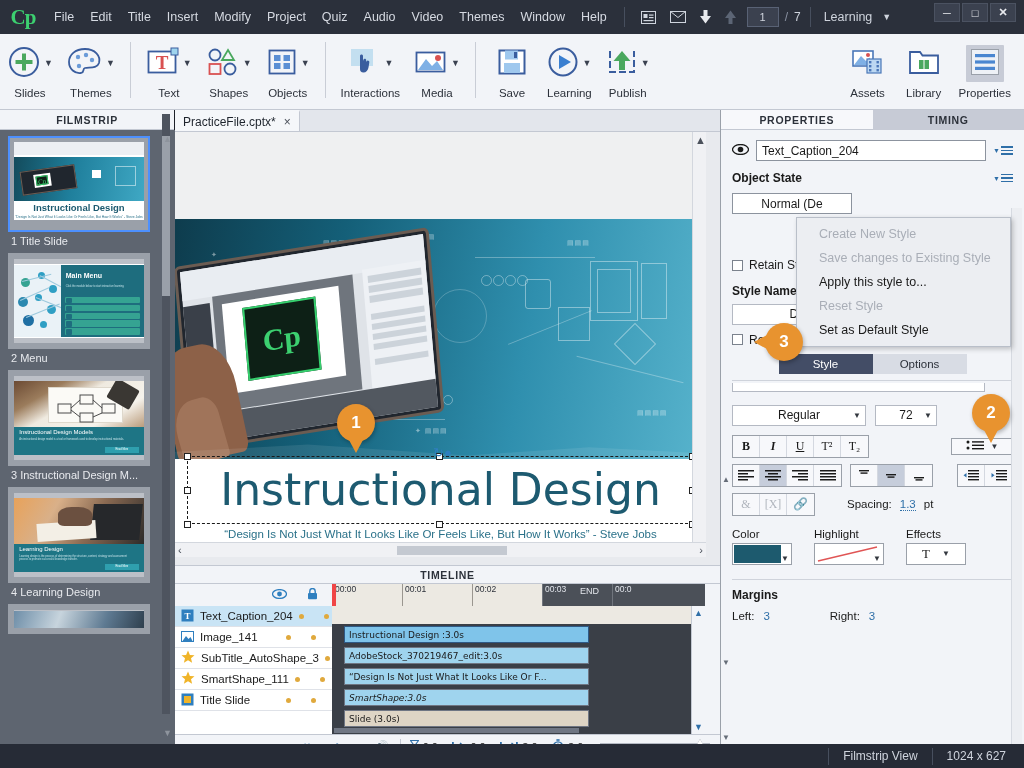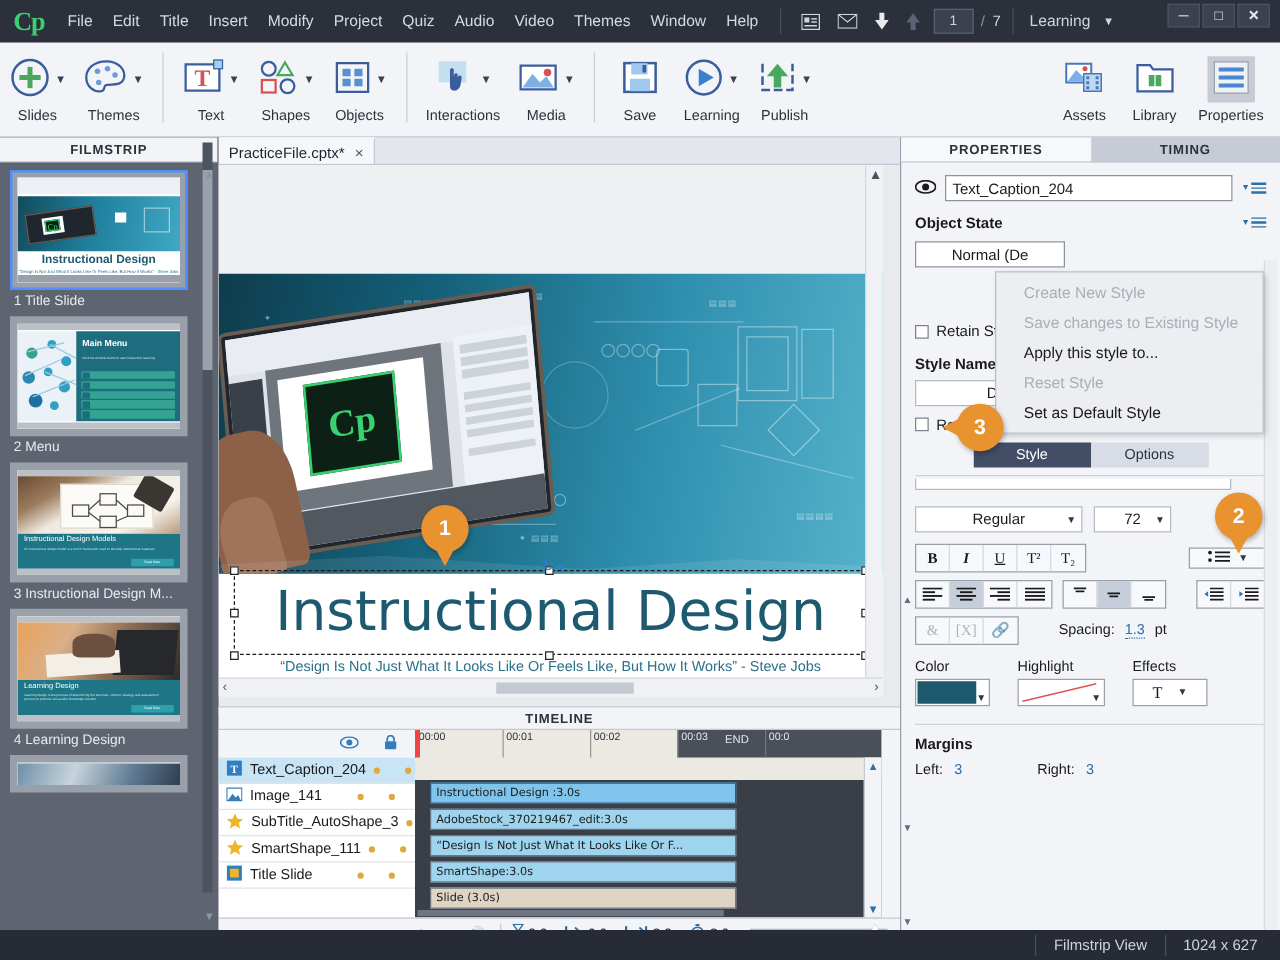--- a/index.html
+++ b/index.html
@@ -928,21 +928,21 @@
             <div class="seg" style="left:140px;width:70px;">00:02</div>
             <div class="seg dark" style="left:210px;width:70px;">00:03</div>
             <div class="seg dark" style="left:280px;width:93px;">00:0</div>
             <div class="tl-ph"></div>
           </div>
           <div class="tl-endlbl">END</div>
           <div style="position:relative;height:105px;">
             <div class="tl-bar sel-bar" style="top:2px;width:245px;">Instructional Design :3.0s</div>
             <div class="tl-bar blue" style="top:23px;width:245px;">AdobeStock_370219467_edit:3.0s</div>
             <div class="tl-bar blue" style="top:44px;width:245px;">“Design Is Not Just What It Looks Like Or F...</div>
-            <div class="tl-bar blue" style="top:65px;width:245px;">SmartShape:3.0s</div>
+            <div class="tl-bar blue" style="top:65px;width:245px;font-style:italic;">SmartShape:3.0s</div>
             <div class="tl-bar tan" style="top:86px;width:245px;">Slide (3.0s)</div>
             <div style="position:absolute;left:2px;top:104px;width:245px;height:5px;background:#6f7683;"></div>
           </div>
           <div class="tl-scrollcol">
             <span style="color:#2f6fa8;font-size:9px;">▲</span>
             <span style="color:#2f6fa8;font-size:9px;">▼</span>
           </div>
         </div>
       </div>
 

